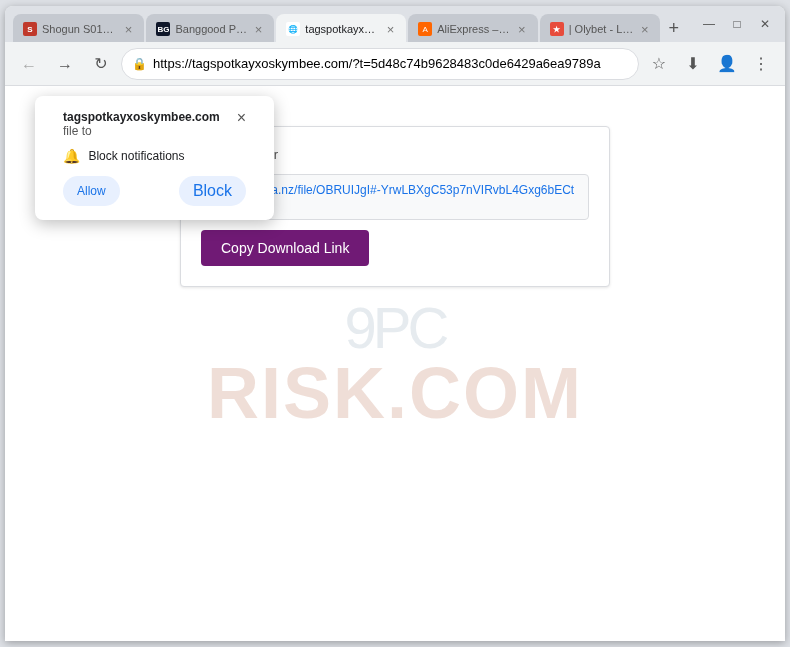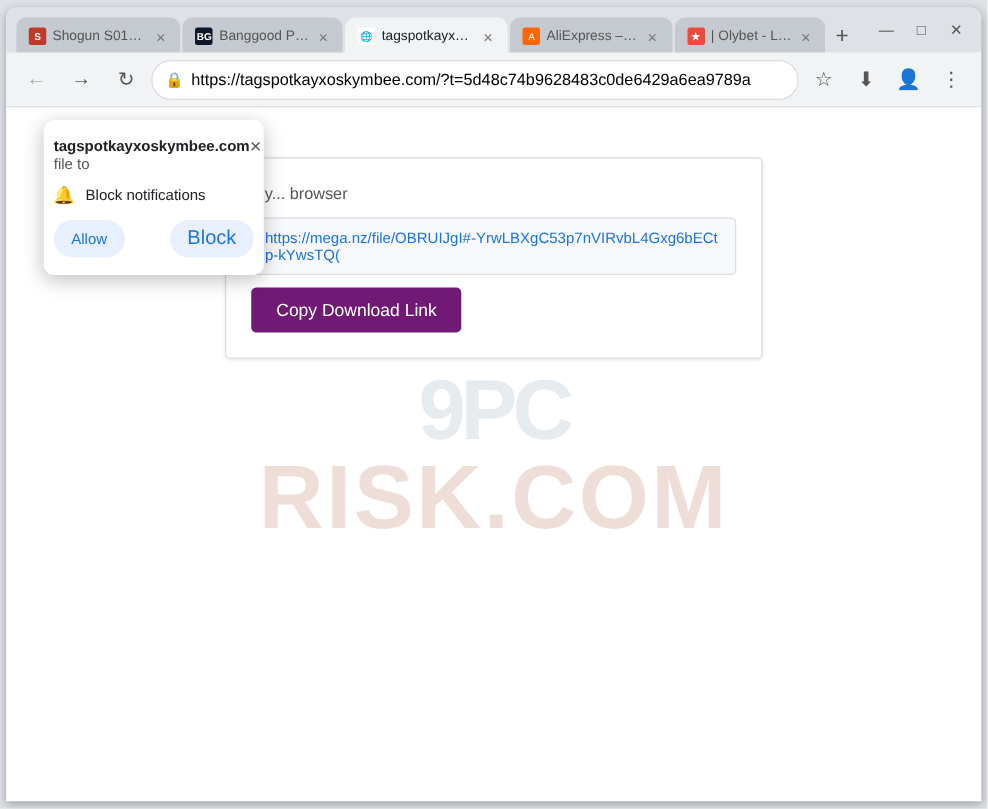--- a/index.html
+++ b/index.html
@@ -198,22 +198,22 @@
       top: 0; left: 0; right: 0; bottom: 0;
       display: flex;
       flex-direction: column;
       align-items: center;
       justify-content: center;
       pointer-events: none;
       user-select: none;
     }
 
     .watermark-top {
-      font-size: 68px;
-      font-weight: 700;
+      font-size: 58px;
+      font-weight: 400;
       color: rgba(200, 210, 220, 0.45);
       letter-spacing: -4px;
       line-height: 1;
     }
 
     .watermark-bottom {
       font-size: 72px;
       font-weight: 900;
       color: rgba(210, 160, 140, 0.35);
       letter-spacing: 2px;
@@ -260,25 +260,25 @@
       font-size: 13px;
       color: #555;
       margin-bottom: 12px;
     }
 
     
     .notification-popup {
       position: absolute;
       top: 10px;
       left: 30px;
-      width: 176px;
+      width: 239px;
       background: #fff;
       border-radius: 8px;
       box-shadow: 0 4px 16px rgba(0,0,0,0.25);
-      padding: 14px 8px;
+      padding: 14px 28px;
       z-index: 100;
     }
 
     .popup-header {
       display: flex;
       justify-content: space-between;
       align-items: flex-start;
       margin-bottom: 8px;
     }
 

